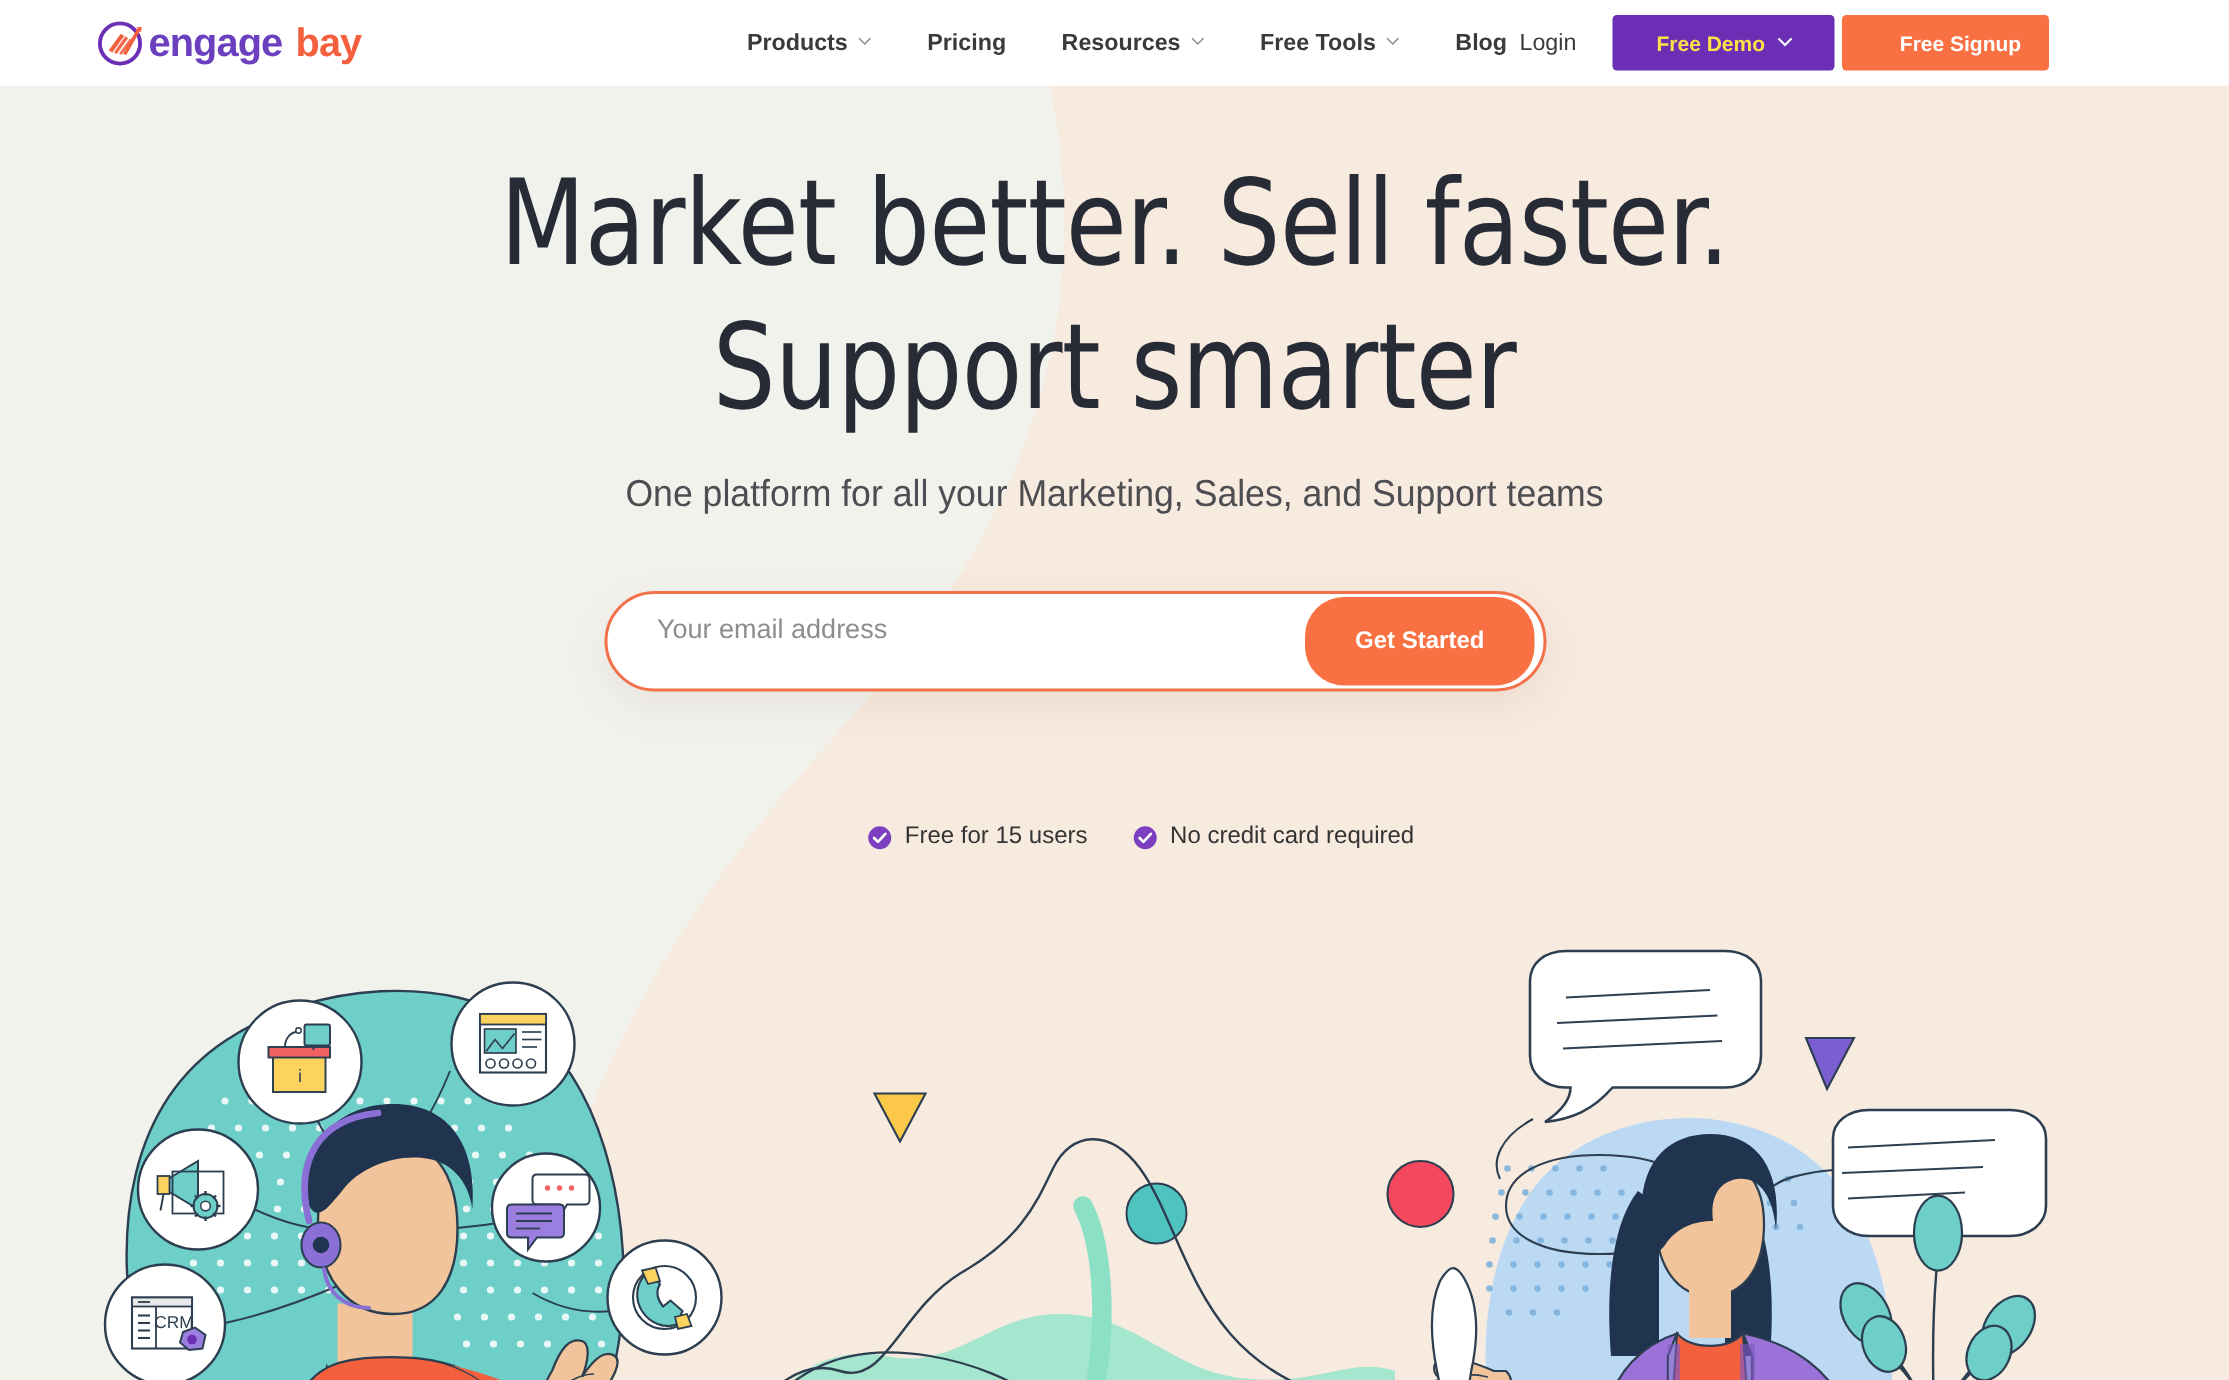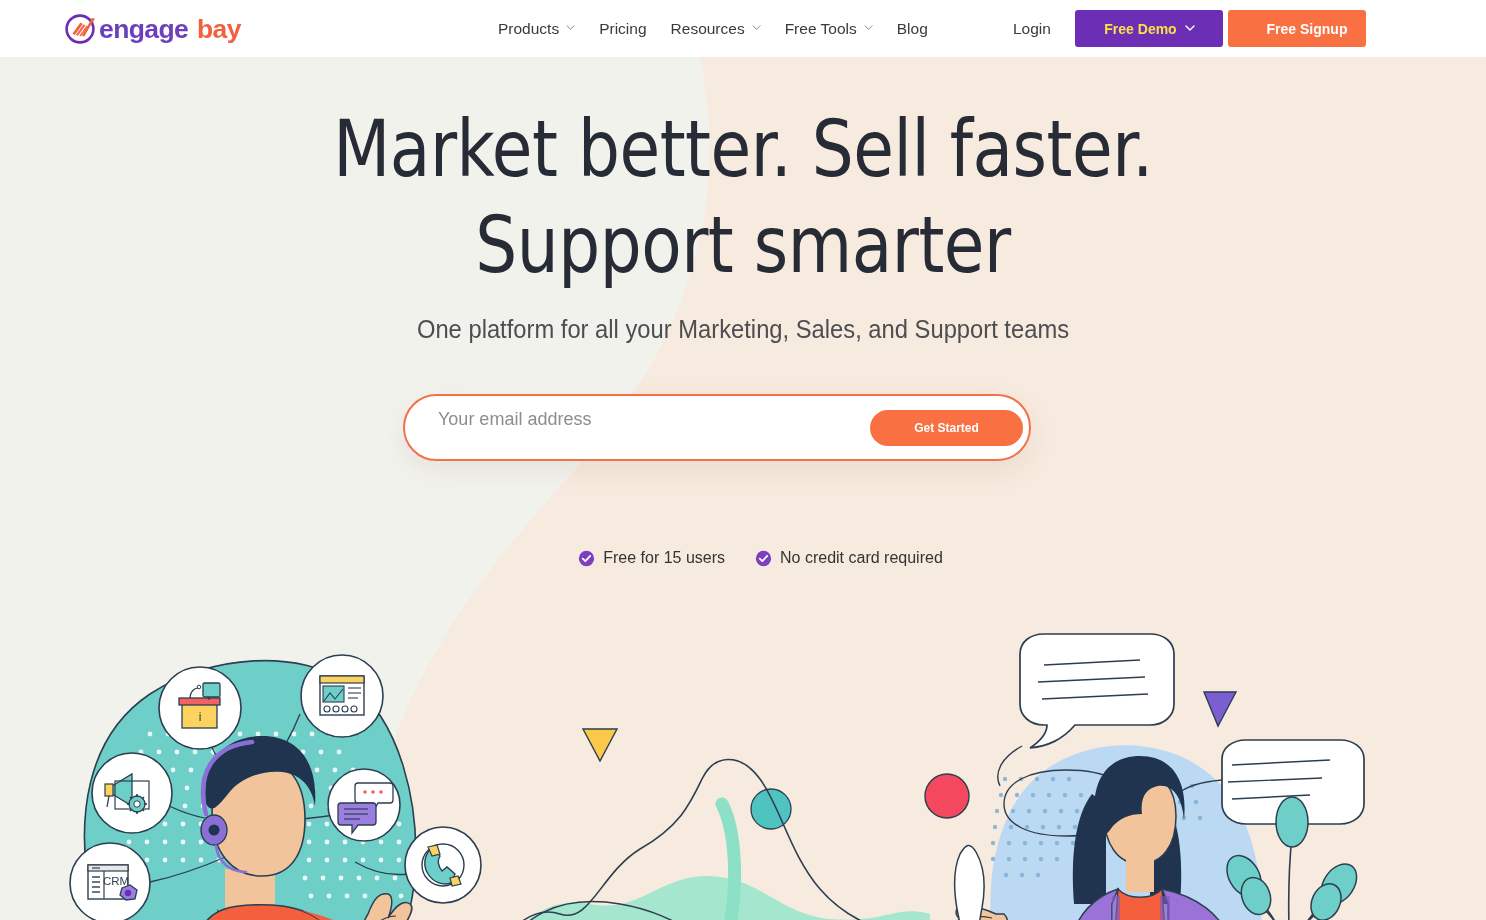--- a/index.html
+++ b/index.html
@@ -21,22 +21,22 @@
   }
   .logo { position: absolute; left: 64px; top: 13px; display: flex; align-items: flex-end; height: 32px; }
   .logo svg { display: block; }
 
   .nav { position: absolute; left: 498px; top: 0; height: 57px; display: flex; align-items: center; }
   .nav-item {
     display: flex; align-items: center; gap: 7px;
     font-size: 15.5px; color: #3a3a3a; cursor: pointer;
     white-space: nowrap;
   }
-  .nav-item + .nav-item { margin-left: 24px; }
-  .nav-item .label { line-height: 1; }
+  .nav-item + .nav-item { margin-left: 37px; }
+  .nav-item .label { line-height: 1; font-weight: bold; }
   .caret { display: inline-block; width: 9px; height: 9px; position: relative; top: -1px; }
   .caret svg { display: block; }
 
   .login-link {
     position: absolute; left: 1013px; top: 0; height: 57px;
     display: flex; align-items: center;
     font-size: 15.5px; color: #3a3a3a; cursor: pointer;
   }
   .btn-demo {
     position: absolute; left: 1075px; top: 10px;
@@ -99,25 +99,25 @@
   }
   .email-input {
     flex: 1; height: 100%;
     border: 0; outline: none; background: transparent;
     font-family: "Liberation Sans", sans-serif;
     font-size: 18px; color: #3a3a3a;
     padding: 0 0 16px 33px;
   }
   .email-input::placeholder { color: #8d8d8d; }
   .btn-start {
-    width: 153px; height: 36px; margin-right: 6px;
+    width: 153px; height: 59px; margin-right: 6px;
     background: #f97142; color: #ffffff;
     border: 0; border-radius: 26px;
     font-family: "Liberation Sans", sans-serif;
-    font-size: 12px; font-weight: bold;
+    font-size: 16px; font-weight: bold;
     cursor: pointer;
   }
 
   .badges {
     position: absolute; top: 492px; left: 0; width: 1486px;
     display: flex; justify-content: center; align-items: center; gap: 30px; padding-left: 35px;
   }
   .badge { display: flex; align-items: center; gap: 8px; font-size: 16px; color: #343434; }
   .badge .tick { width: 17px; height: 17px; display: block; }
 

